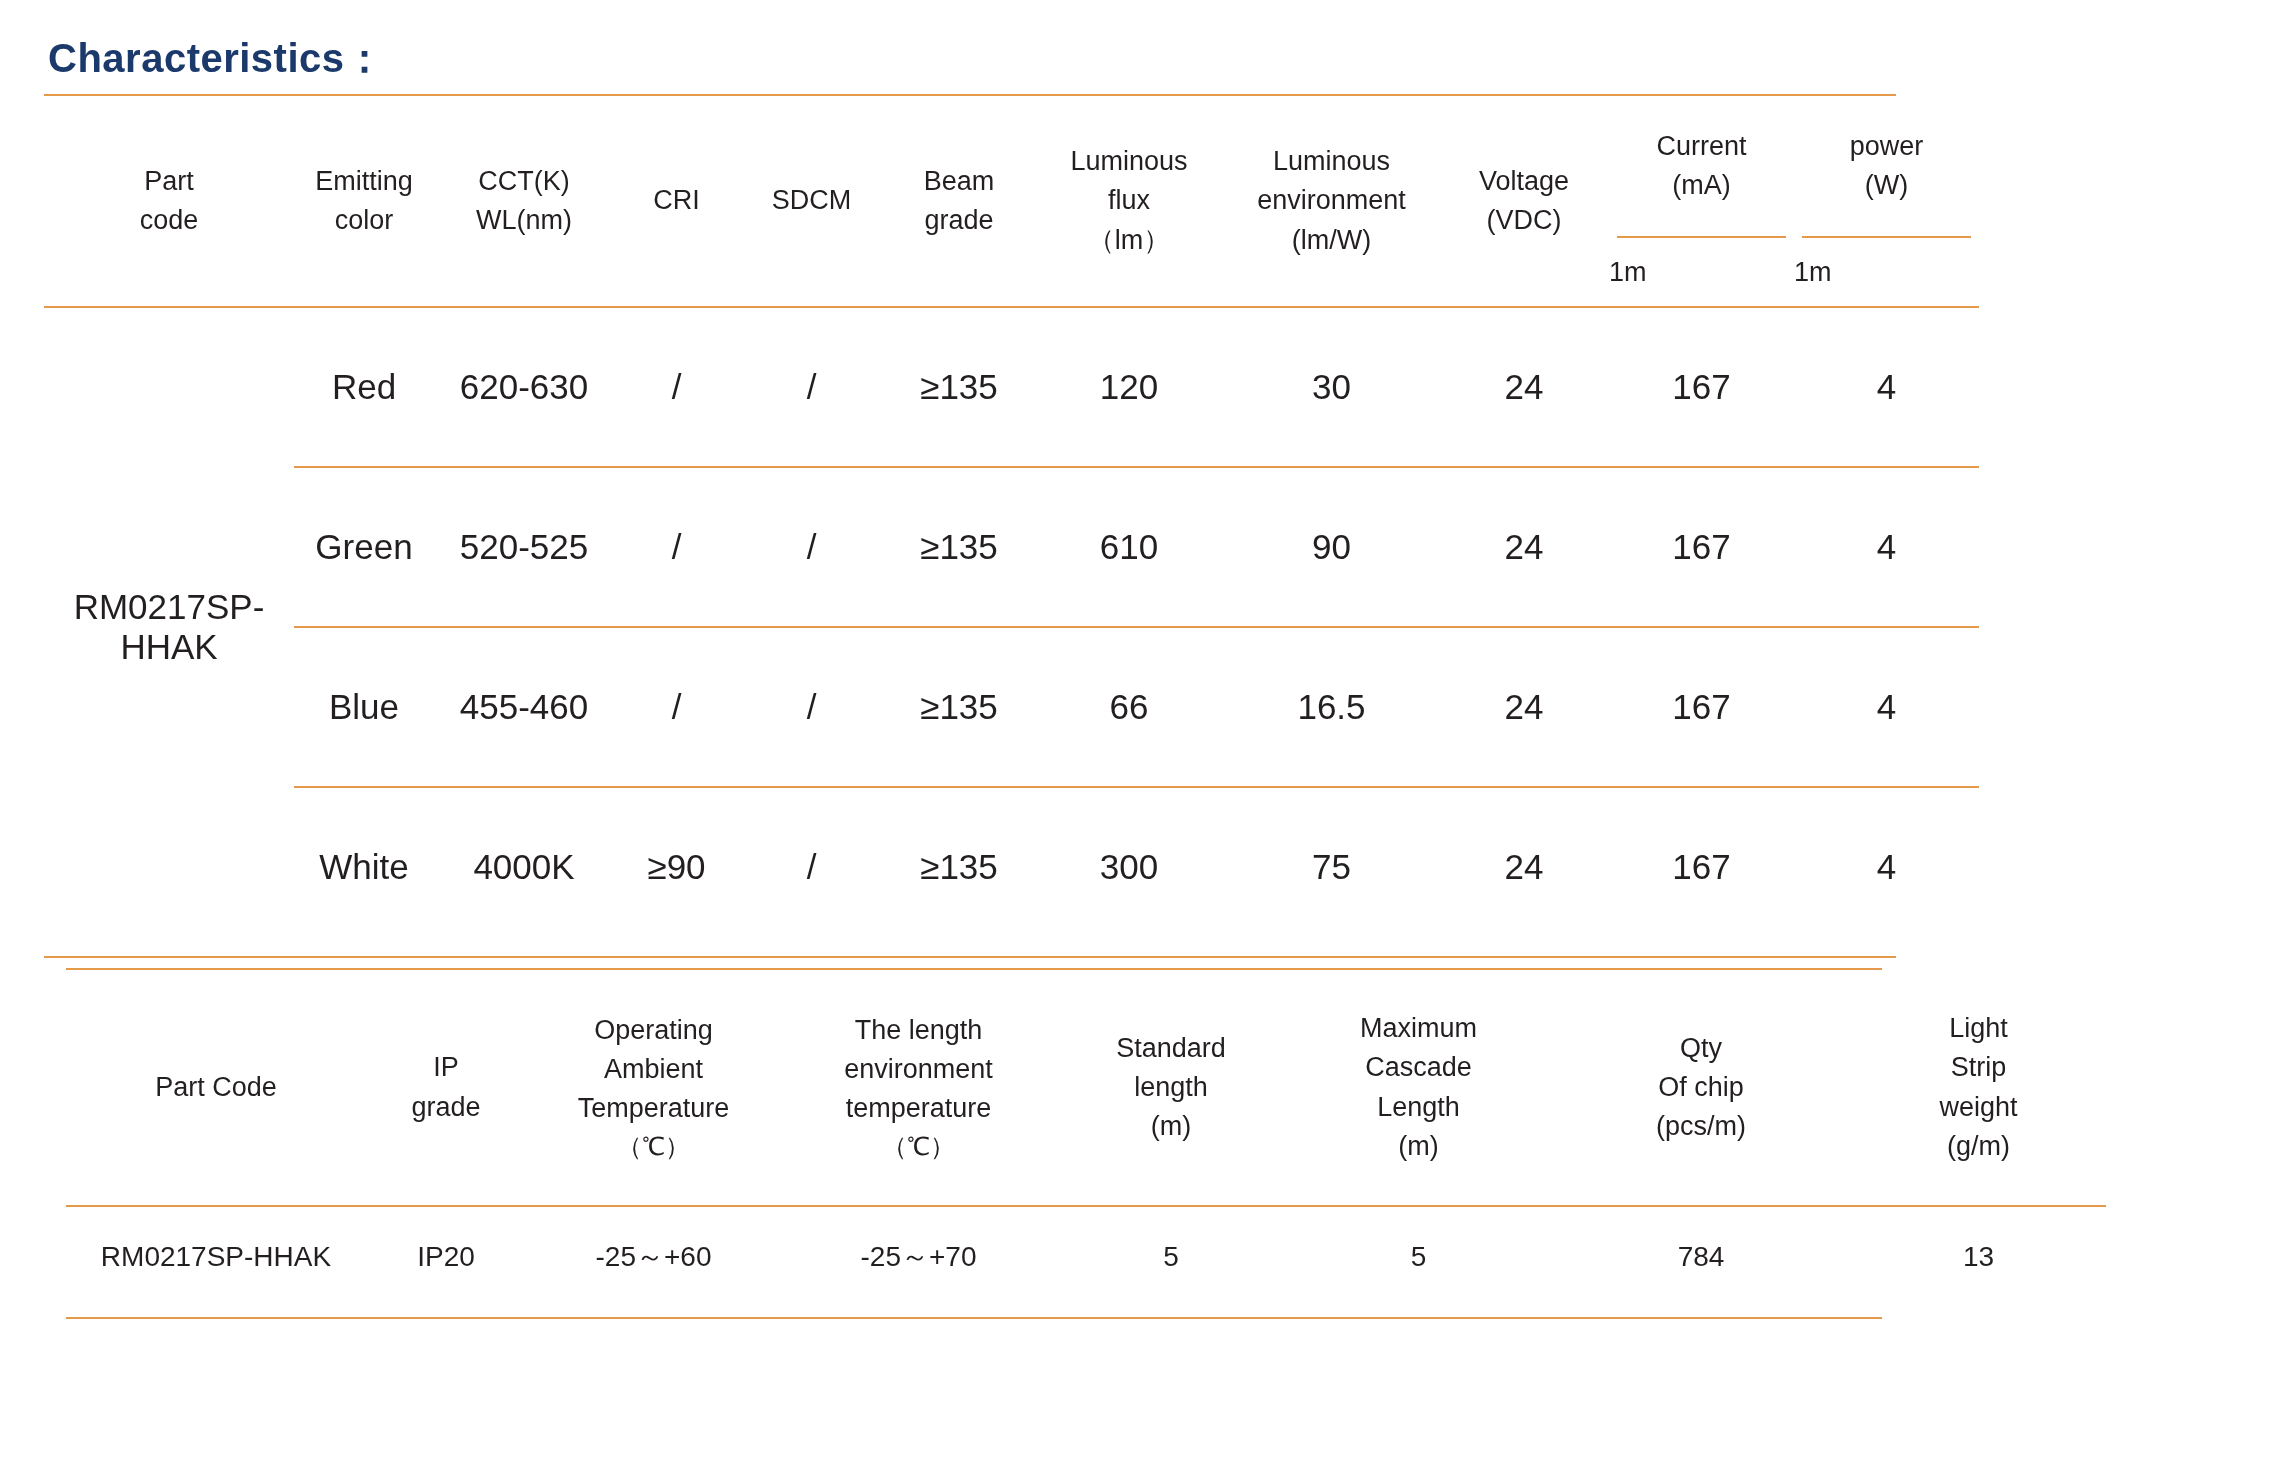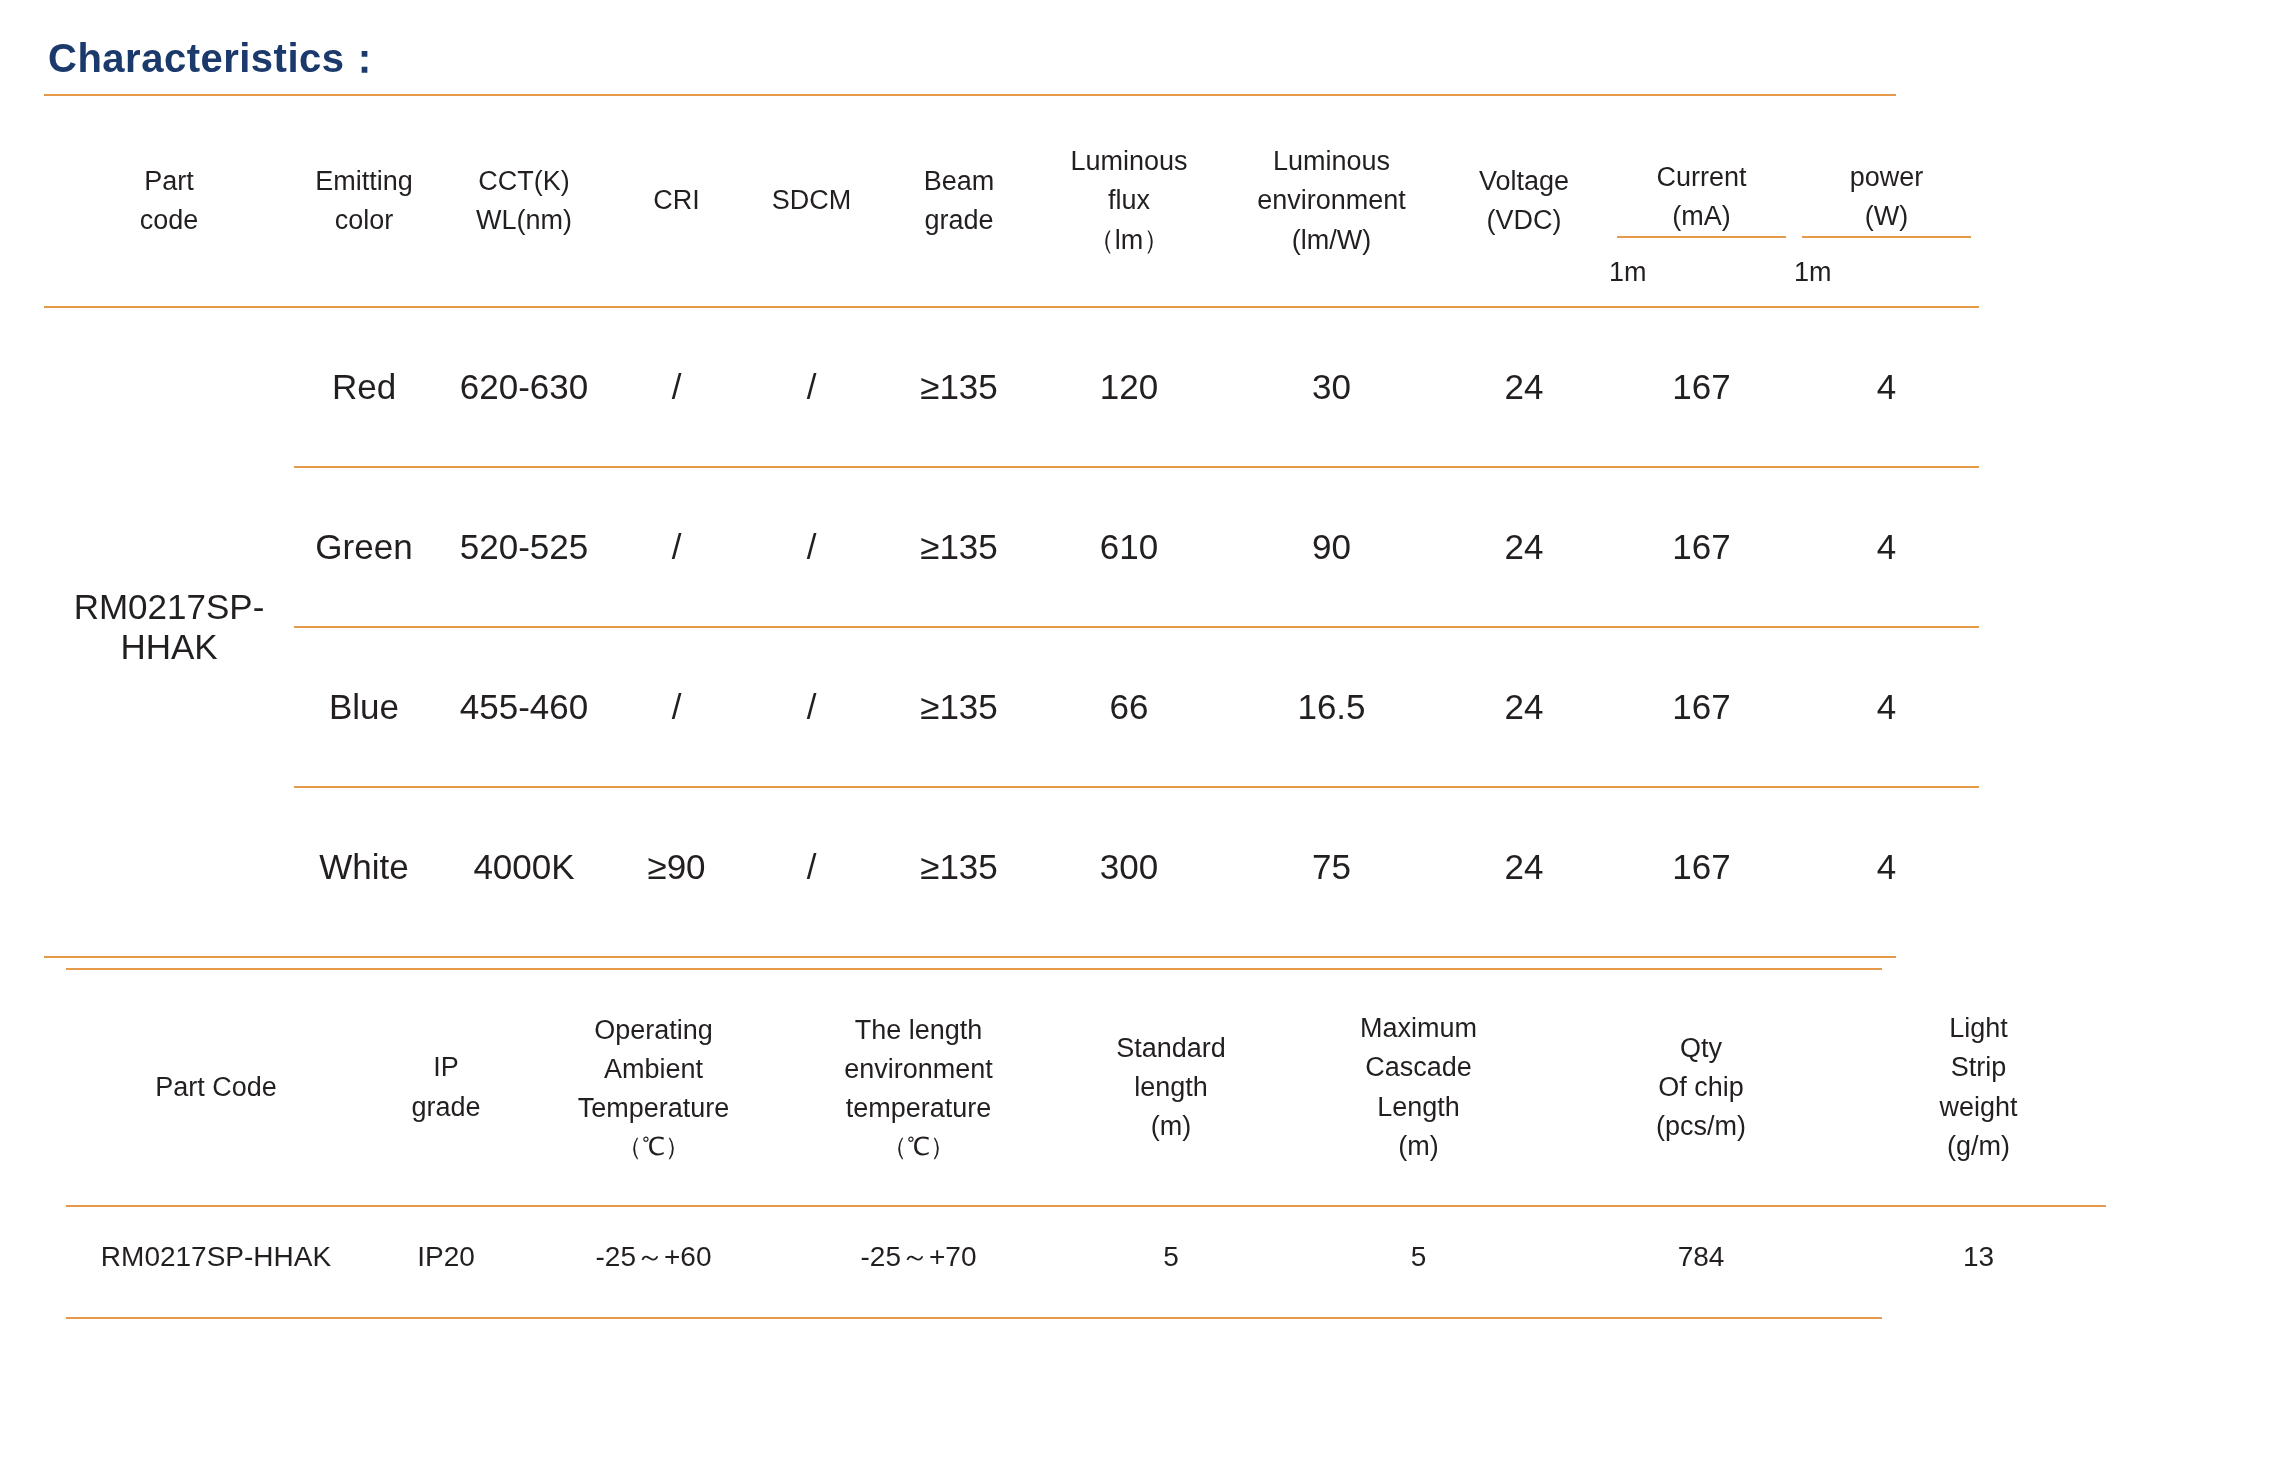--- a/index.html
+++ b/index.html
@@ -69,21 +69,21 @@
   .sub-split {
     height: 210px;
     padding: 0 !important;
     vertical-align: top !important;
   }
   .sub-split .top {
     height: 140px;
     display: flex;
     flex-direction: column;
     align-items: center;
-    justify-content: flex-end;
+    justify-content: center;
     line-height: 1.45;
   }
   .sub-split .divider {
     height: 2px;
     background: #e49a4a;
     margin: 0 8px;
   }
   .sub-split .bot {
     height: 68px;
     display: flex;

